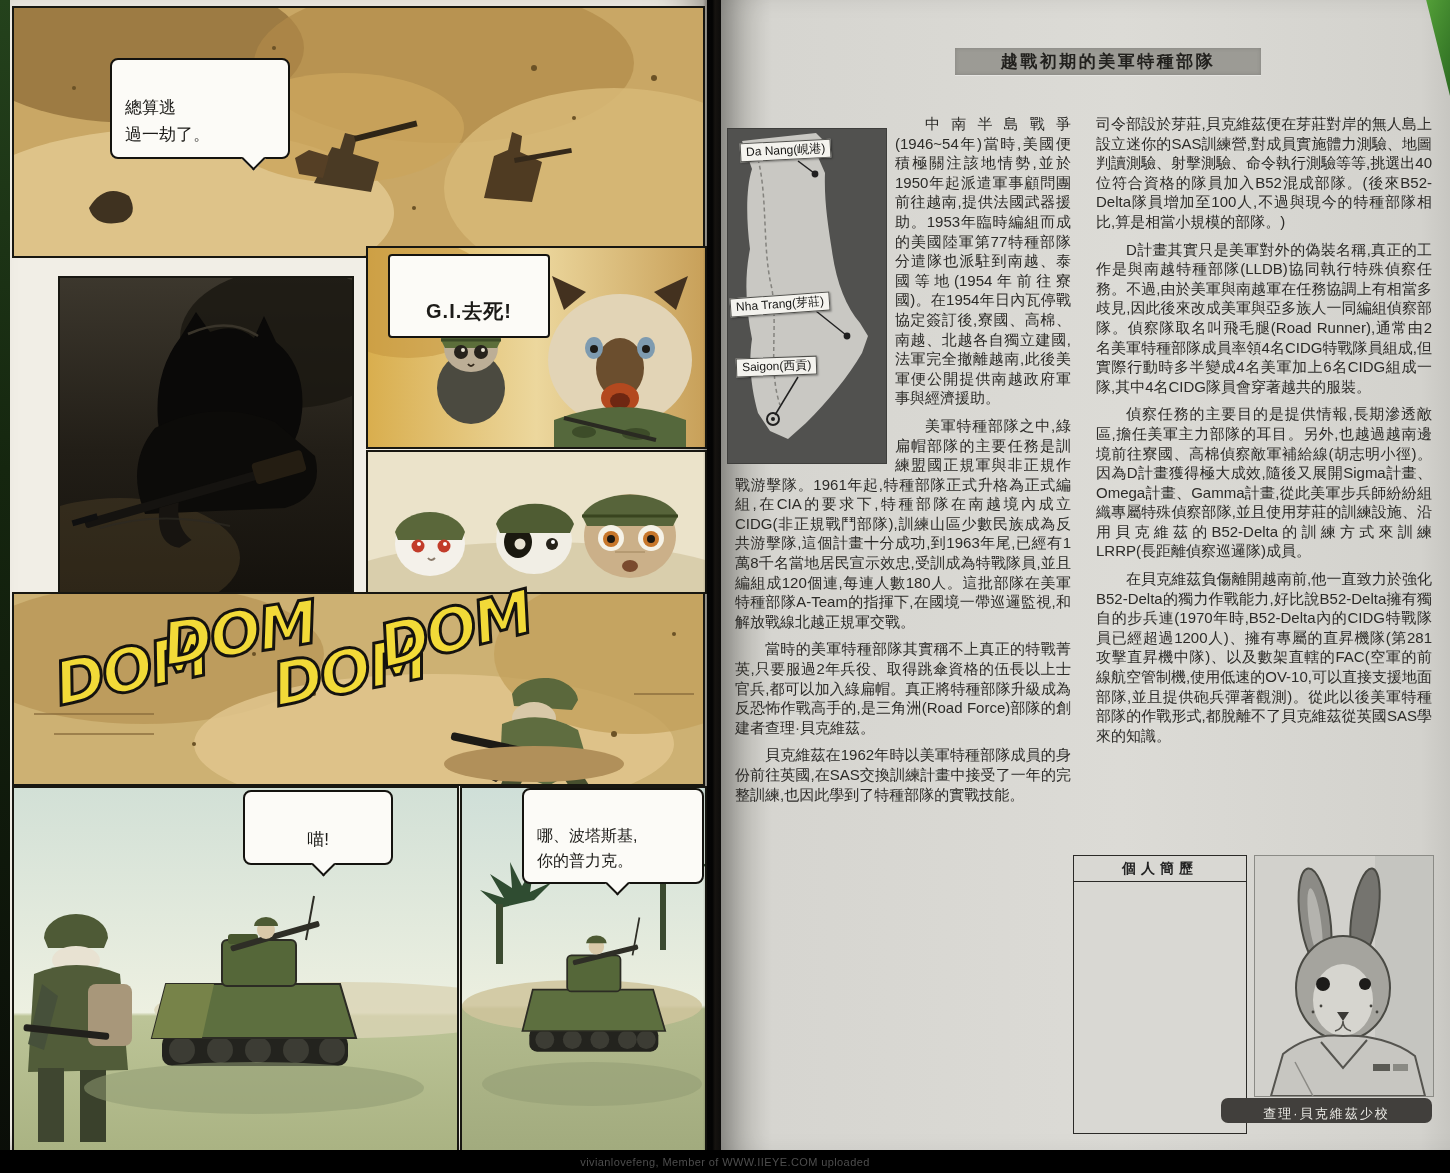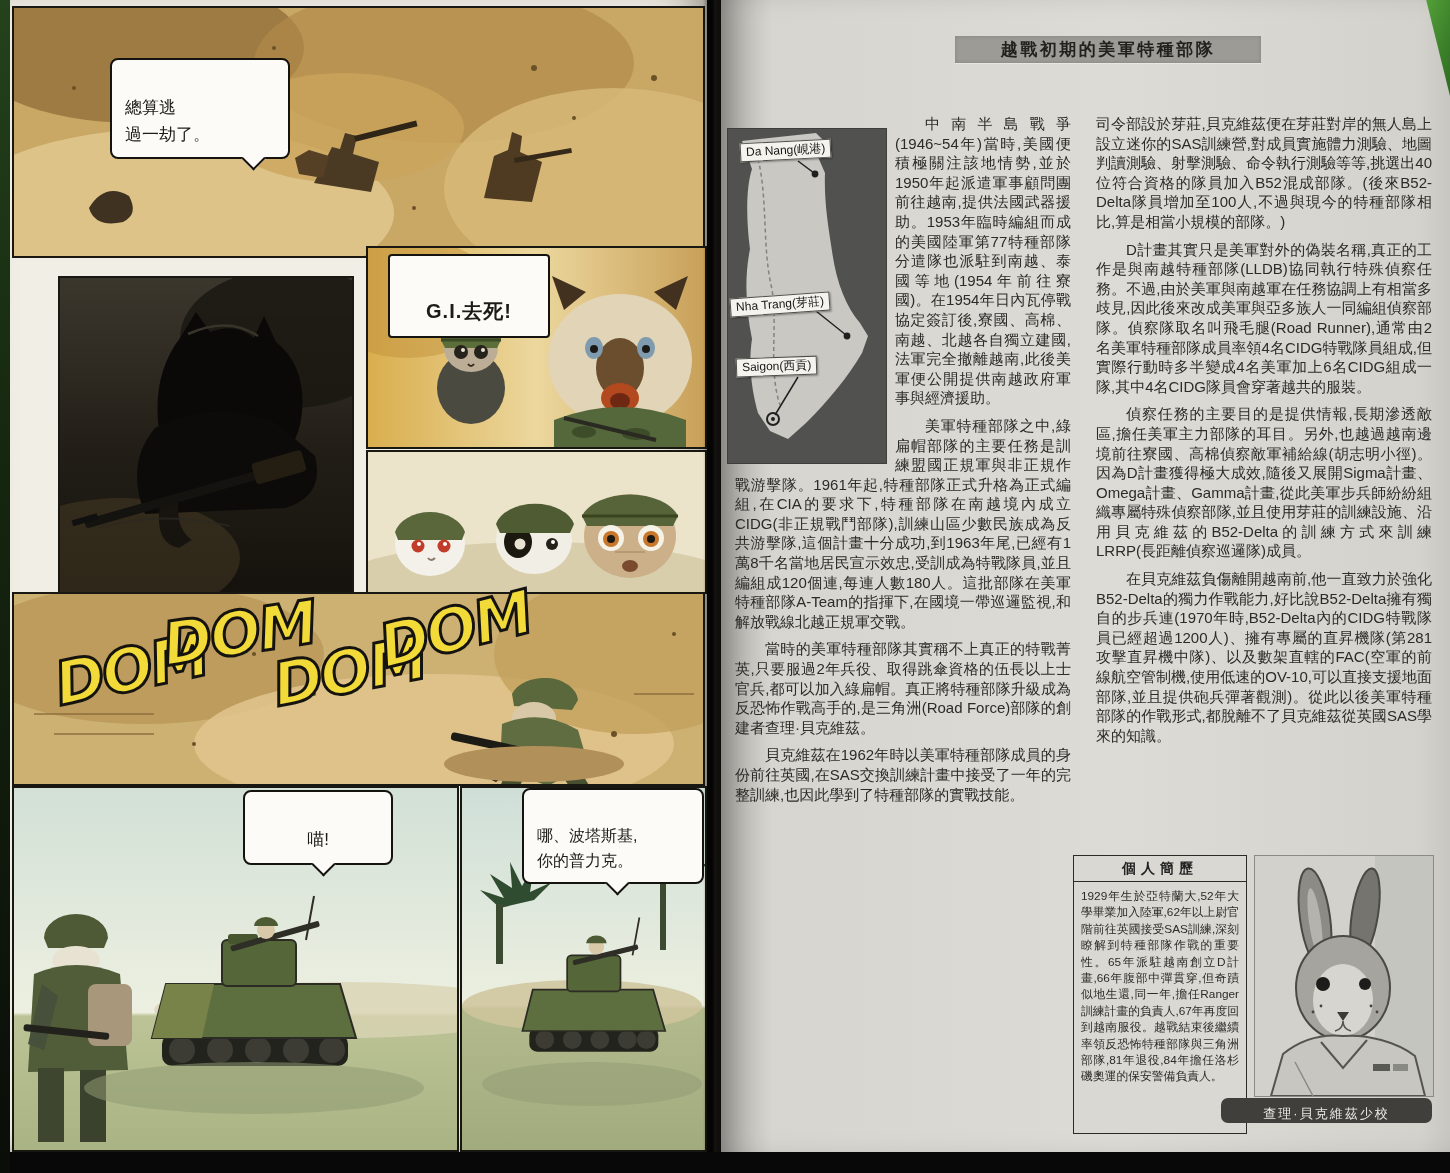--- a/index.html
+++ b/index.html
@@ -27,21 +27,21 @@
   .bubble{position:absolute;background:#fcfbf7;border:2.5px solid #14130f;border-radius:8px;
           padding:9px 13px;font-size:17px;line-height:1.55;color:#1c1b18;white-space:pre-line;z-index:6;}
   .bubble.tail-br:after,.bubble.tail-bc:after{content:"";position:absolute;width:15px;height:15px;background:#fcfbf7;
           border-right:2.5px solid #14130f;border-bottom:2.5px solid #14130f;transform:rotate(45deg);}
   .bubble.tail-br:after{right:26px;bottom:-10px;}
   .bubble.tail-bc:after{left:48%;bottom:-10px;}
   .bubble.boxy{border-radius:4px;font-weight:bold;font-size:20px;letter-spacing:1px;}
   .sfx{position:absolute;z-index:7;font-family:"DejaVu Sans",sans-serif;font-style:italic;font-weight:900;
        font-size:60px;color:#f2da38;-webkit-text-stroke:3px #15130f;letter-spacing:-2px;}
   
-  .art-header{position:absolute;left:234px;top:36px;width:306px;height:27px;background:#9c9b95;
+  .art-header{position:absolute;left:234px;top:48px;width:306px;height:27px;background:#9c9b95;
        display:flex;align-items:center;justify-content:center;font-weight:bold;font-size:17px;
        letter-spacing:2.5px;color:#22211e;box-shadow:0 1px 0 rgba(255,255,255,.35), inset 0 0 4px rgba(0,0,0,.15);}
   .cols{position:absolute;left:6px;top:106px;width:716px;display:flex;gap:9px;}
   .col{width:352px;height:1012px;overflow:hidden;font-size:15px;line-height:19.6px;
        text-align:justify;color:#2c2b28;}
   .col p{margin:8px;text-indent:2em;}
   .col p.cont{text-indent:0;}
   .map{float:left;width:158px;height:334px;margin:22px 8px 6px 0;position:relative;background:#51514f;
        border:1px solid #3e3e3c;}
   .map svg{display:block;width:100%;height:100%;}
@@ -370,21 +370,20 @@
         <p class="cont">司令部設於芽莊,貝克維茲便在芽莊對岸的無人島上設立迷你的SAS訓練營,對成員實施體力測驗、地圖判讀測驗、射擊測驗、命令執行測驗等等,挑選出40位符合資格的隊員加入B52混成部隊。(後來B52-Delta隊員增加至100人,不過與現今的特種部隊相比,算是相當小規模的部隊。)</p>
         <p>D計畫其實只是美軍對外的偽裝名稱,真正的工作是與南越特種部隊(LLDB)協同執行特殊偵察任務。不過,由於美軍與南越軍在任務協調上有相當多歧見,因此後來改成美軍與亞多族人一同編組偵察部隊。偵察隊取名叫飛毛腿(Road Runner),通常由2名美軍特種部隊成員率領4名CIDG特戰隊員組成,但實際行動時多半變成4名美軍加上6名CIDG組成一隊,其中4名CIDG隊員會穿著越共的服裝。</p>
         <p>偵察任務的主要目的是提供情報,長期滲透敵區,擔任美軍主力部隊的耳目。另外,也越過越南邊境前往寮國、高棉偵察敵軍補給線(胡志明小徑)。因為D計畫獲得極大成效,隨後又展開Sigma計畫、Omega計畫、Gamma計畫,從此美軍步兵師紛紛組織專屬特殊偵察部隊,並且使用芽莊的訓練設施、沿用貝克維茲的B52-Delta的訓練方式來訓練LRRP(長距離偵察巡邏隊)成員。</p>
         <p>在貝克維茲負傷離開越南前,他一直致力於強化B52-Delta的獨力作戰能力,好比說B52-Delta擁有獨自的步兵連(1970年時,B52-Delta內的CIDG特戰隊員已經超過1200人)、擁有專屬的直昇機隊(第281攻擊直昇機中隊)、以及數架直轄的FAC(空軍的前線航空管制機,使用低速的OV-10,可以直接支援地面部隊,並且提供砲兵彈著觀測)。從此以後美軍特種部隊的作戰形式,都脫離不了貝克維茲從英國SAS學來的知識。</p>
       </div>
     </div>
 
     <div class="bio-row">
       <div class="bio-box">
         <div class="bio-title">個人簡歷</div>
-        <div class="bio-text">1929年生於亞特蘭大,52年大學畢業加入陸軍,62年以上尉官階前往英國接受SAS訓練,深刻瞭解到特種部隊作戰的重要性。65年派駐越南創立D計畫,66年腹部中彈貫穿,但奇蹟似地生還,同一年,擔任Ranger訓練計畫的負責人,67年再度回到越南服役。越戰結束後繼續率領反恐怖特種部隊與三角洲部隊,81年退役,84年擔任洛杉磯奧運的保安警備負責人。</div>
       </div>
       <div class="portrait">
         <svg viewBox="0 0 178 240" preserveAspectRatio="none">
           <rect width="178" height="240" fill="#d2d1cc"></rect>
           <rect x="120" width="58" height="240" fill="#bdbcb7" opacity=".6"></rect>
           <ellipse cx="60" cy="62" rx="15" ry="50" fill="#8c8b86" stroke="#4a4a44" stroke-width="2" transform="rotate(-8 60 62)"></ellipse>
           <ellipse cx="110" cy="58" rx="13" ry="46" fill="#75746f" stroke="#4a4a44" stroke-width="2" transform="rotate(9 110 58)"></ellipse>
           <ellipse cx="60" cy="66" rx="6" ry="34" fill="#b4b3ae" transform="rotate(-8 60 66)"></ellipse>
           <ellipse cx="88" cy="132" rx="47" ry="52" fill="#a5a49e" stroke="#4a4a44" stroke-width="2"></ellipse>
           <ellipse cx="88" cy="144" rx="30" ry="36" fill="#d6d5cf"></ellipse>
@@ -407,13 +406,16 @@
       </div>
       <div class="caption">
         <span>查理·貝克維茲少校</span>
       </div>
     </div>
   </div>
 
   <div class="edge-left"></div>
   <div class="corner-green"></div>
 
+  <div class="wm-bar">
+    <span>vivianlovefeng, Member of WWW.IIEYE.COM uploaded</span>
+  </div>
 </div>
 
 </body></html>

